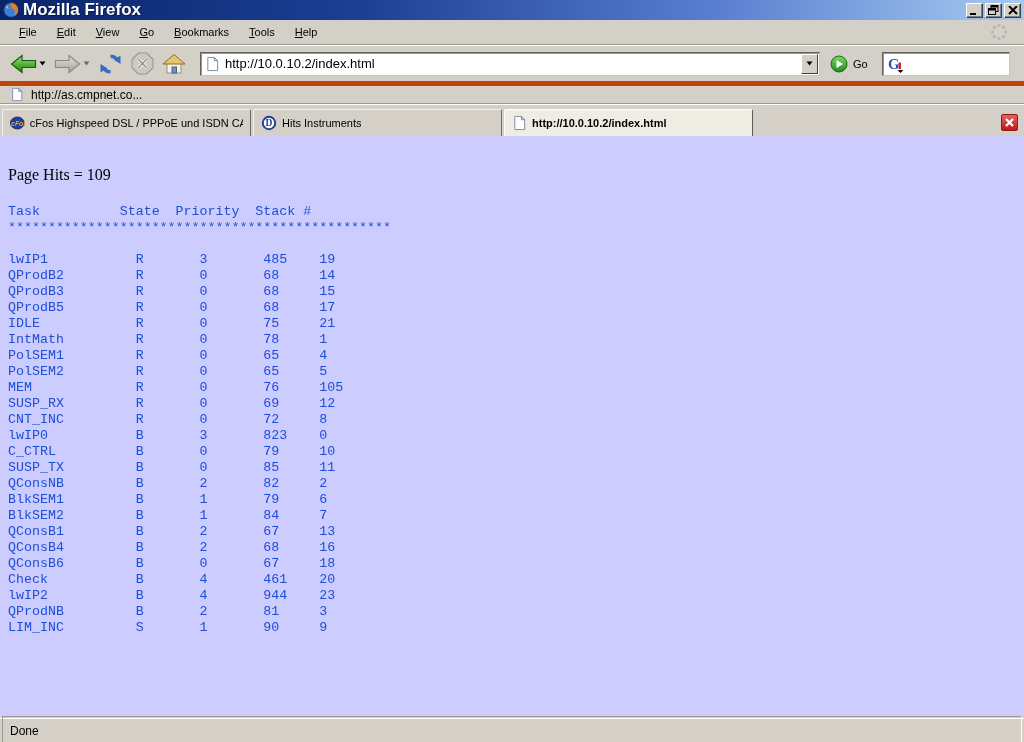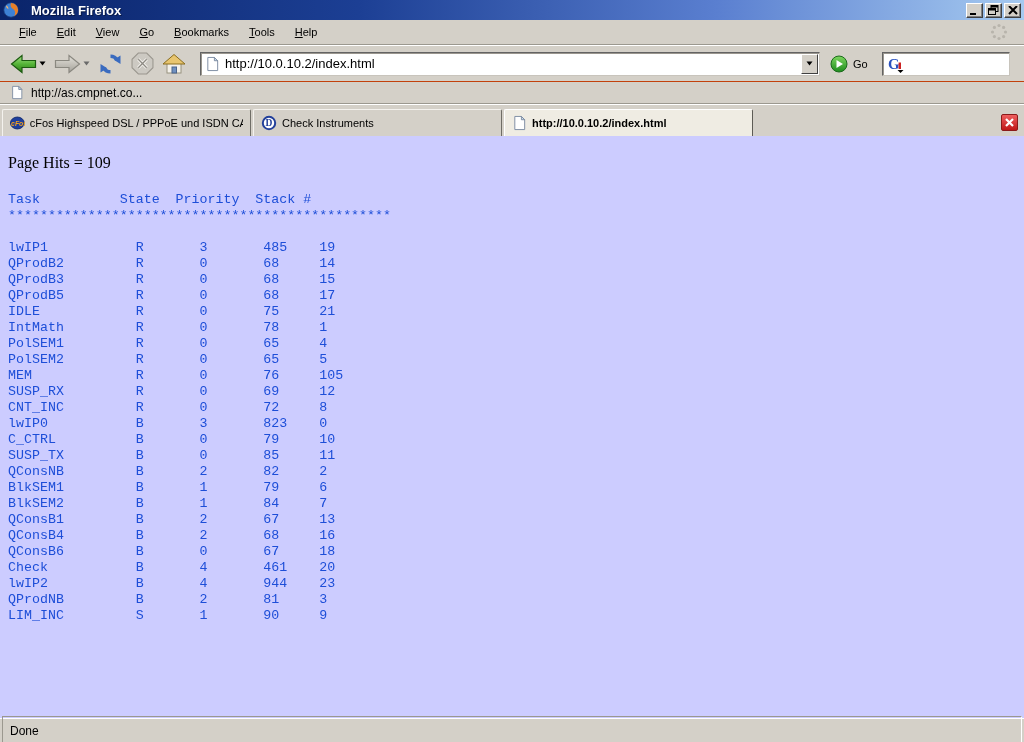--- a/index.html
+++ b/index.html
@@ -10,21 +10,21 @@
     background:#d4d0c8;
   }
   #window { display:flex; flex-direction:column; width:1024px; height:742px; }
 
   
   .titlebar {
     height:20px; flex:0 0 20px;
     background:linear-gradient(90deg,#0a246a 0%,#1c3f94 35%,#5a7fd0 70%,#a6caf0 100%);
     display:flex; align-items:center; padding:0 3px 0 3px;
   }
-  .title-text { color:#fff; font-weight:bold; font-size:13px; margin-left:12px; flex:1;
+  .title-text { color:#fff; font-weight:bold; font-size:17px; margin-left:4px; flex:1;
     text-shadow:1px 1px 0 rgba(0,0,0,.4); white-space:nowrap; }
   .winbtn {
     width:17px; height:15px; margin-left:2px; background:#d4d0c8;
     border:1px solid; border-color:#fff #404040 #404040 #fff;
     box-shadow:inset -1px -1px 0 #808080;
     display:flex; align-items:center; justify-content:center; padding:0;
   }
 
   
   .menubar {
@@ -62,21 +62,21 @@
   .go-cluster { display:flex; align-items:center; margin:0 10px 0 10px; }
   .go-label { font-size:11px; margin-left:5px; color:#000; }
   .searchbox { flex:0 0 128px; margin-left:4px; padding:0 3px; }
   .searchbox input {
     border:none; outline:none; background:transparent; flex:1; width:80px;
     font-family:"Liberation Sans",sans-serif; font-size:12px; padding:0 2px;
   }
 
   
   .bookmarksbar {
-    height:23px; flex:0 0 23px; background:#d4d0c8; border-top:1px solid #c2410c;
+    height:23px; flex:0 0 23px; background:#d4d0c8; border-top:5px solid #c2410c;
     border-bottom:1px solid #9b988f;
     display:flex; align-items:center; padding:0 10px;
   }
   .bookmark-item { display:flex; align-items:center; font-size:12px; color:#000; }
   .bookmark-item .lbl { margin-left:7px; }
 
   
   .tabstrip {
     height:32px; flex:0 0 32px; background:#d4d0c8; border-top:1px solid #fff;
     display:flex; align-items:flex-end; padding:4px 6px 0 2px;
@@ -92,21 +92,21 @@
   .tab.active { background:#efece3; font-weight:bold; border-color:#fff #5d5b55 #efece3 #fff; }
   .tab-label { white-space:nowrap; overflow:hidden; }
   .tab-close {
     margin-left:auto; align-self:center; width:17px; height:17px;
     background:linear-gradient(180deg,#ee5f5f,#c01818);
     border:1px solid #8b1a1a; border-radius:2px;
     display:flex; align-items:center; justify-content:center; padding:0;
   }
 
   
-  .content { flex:1 1 auto; background:#ccccff; overflow:hidden; color:#000; padding:4px 8px; }
+  .content { flex:1 1 auto; background:#ccccff; overflow:hidden; color:#000; padding:16px 8px; }
   .page-hits { font-family:"Liberation Serif", serif; font-size:16px; margin:14px 0 0 0; }
   .task-table {
     font-family:"Liberation Mono", monospace; font-size:13.3px; line-height:16px;
     margin:20px 0 0 0; white-space:pre; color:#1d4ed8;
   }
 
   
   .statusbar {
     height:24px; flex:0 0 24px; background:#d4d0c8; border-top:1px solid #fff;
     display:flex; align-items:center; padding:2px 2px 2px 2px;
@@ -274,21 +274,21 @@
         <ellipse cx="8" cy="8" rx="7.5" ry="6.5" fill="#1d3f9e" stroke="#122a6e"></ellipse>
         <text x="1.2" y="11" font-size="7.5" font-family="Liberation Sans, sans-serif" font-weight="bold" font-style="italic" fill="#f7a21b">cFos</text>
       </svg>
       <span class="tab-label">cFos Highspeed DSL / PPPoE und ISDN CAP...</span>
     </div>
     <div class="tab">
       <svg width="16" height="16" viewBox="0 0 16 16">
         <circle cx="8" cy="8" r="6.2" fill="#fff" stroke="#23409a" stroke-width="2"></circle>
         <text x="4.6" y="11.4" font-size="9.5" font-family="Liberation Serif, serif" font-weight="bold" fill="#23409a">D</text>
       </svg>
-      <span class="tab-label">Check Instruments</span>
+      <span class="tab-label">Hits Instruments</span>
     </div>
     <div class="tab active">
       <svg width="15" height="16" viewBox="0 0 16 16">
         <path d="M3 1 h7 l3.5 3.5 V15 H3 z" fill="#fff" stroke="#7a8aa0"></path>
         <path d="M10 1 l3.5 3.5 H10 z" fill="#cfe0f0" stroke="#7a8aa0"></path>
       </svg>
       <span class="tab-label">http://10.0.10.2/index.html</span>
     </div>
     <button class="tab-close">
       <svg width="9" height="9" viewBox="0 0 9 9">

